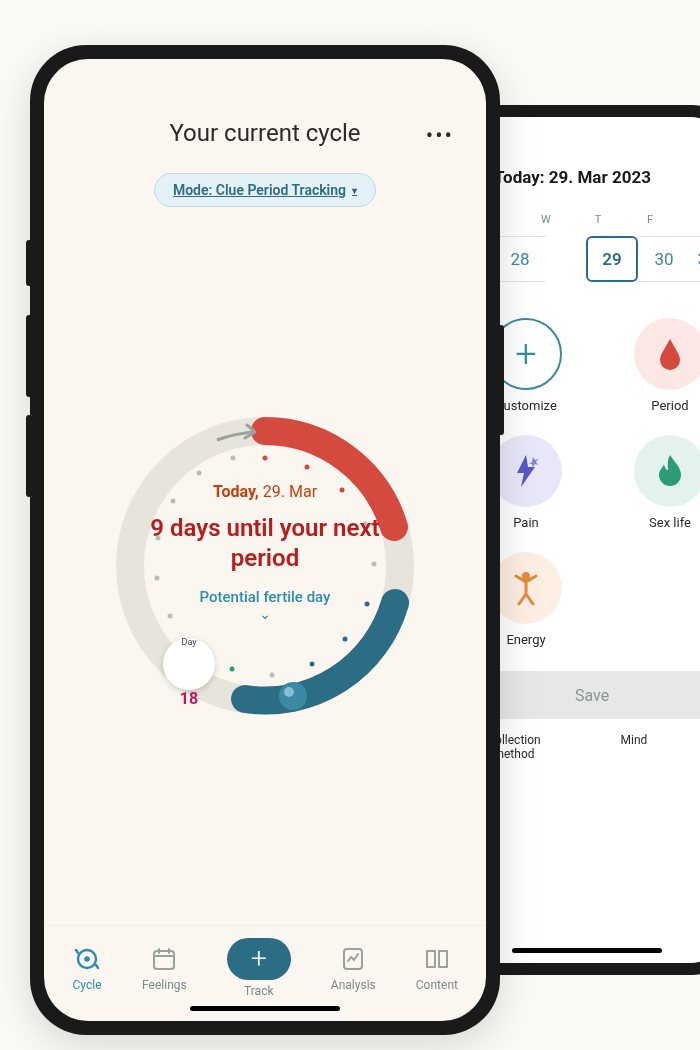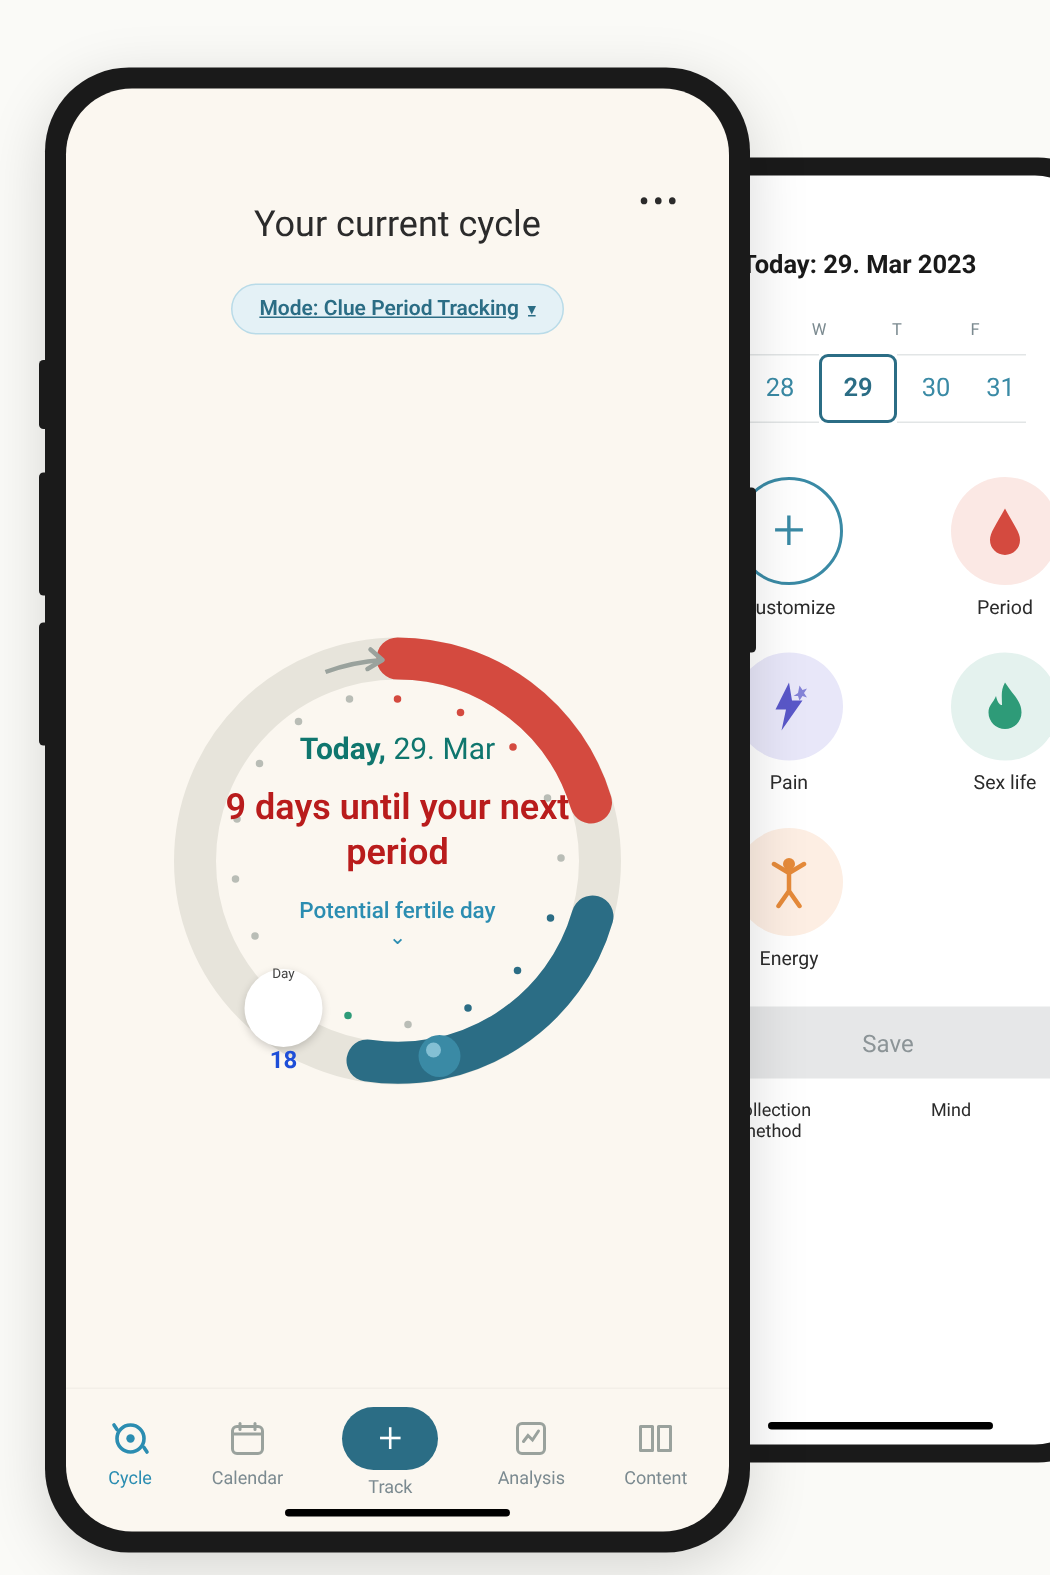--- a/index.html
+++ b/index.html
@@ -5,56 +5,56 @@
 *{box-sizing:border-box;margin:0;padding:0;font-family:-apple-system,BlinkMacSystemFont,"Segoe UI",Roboto,sans-serif;}
 body{background:#fafaf7;width:700px;height:1050px;overflow:hidden;position:relative;}
 
 
 .phone1{position:absolute;left:30px;top:45px;width:470px;height:990px;background:#1a1a1a;border-radius:56px;padding:14px;box-shadow:0 10px 40px rgba(0,0,0,.15);z-index:2;}
 .phone1-btn-l1{position:absolute;left:-4px;top:195px;width:4px;height:46px;background:#1a1a1a;border-radius:3px 0 0 3px;}
 .phone1-btn-l2{position:absolute;left:-4px;top:270px;width:4px;height:82px;background:#1a1a1a;border-radius:3px 0 0 3px;}
 .phone1-btn-l3{position:absolute;left:-4px;top:370px;width:4px;height:82px;background:#1a1a1a;border-radius:3px 0 0 3px;}
 .phone1-btn-r{position:absolute;right:-4px;top:280px;width:4px;height:110px;background:#1a1a1a;border-radius:0 3px 3px 0;}
 .screen1{width:100%;height:100%;background:#fbf7f0;border-radius:44px;overflow:hidden;position:relative;display:flex;flex-direction:column;}
-.header{padding:76px 28px 0;text-align:center;position:relative;}
+.header{padding:60px 28px 0;text-align:center;position:relative;}
 .title{font-size:24px;color:#2b2b2b;font-weight:400;}
 .more-icon{position:absolute;right:32px;top:64px;font-size:22px;letter-spacing:2px;color:#2b2b2b;}
 .mode-pill{display:inline-flex;align-items:center;gap:6px;margin-top:26px;background:#e4f1f6;color:#2b6d85;border:1px solid #b9dbe8;border-radius:22px;padding:8px 18px;font-size:14px;font-weight:600;text-decoration:underline;}
 .chev-down{font-size:10px;}
 
 .ring-area{flex:1;display:flex;align-items:center;justify-content:center;position:relative;}
 .ring-wrap{position:relative;width:340px;height:340px;}
 .ring-center{position:absolute;left:50%;top:46%;transform:translate(-50%,-50%);text-align:center;width:260px;}
-.today-line{font-size:20px;color:#0f766e;}
+.today-line{font-size:16px;color:#c2410c;}
 .today-line b{font-weight:700;}
 .main-msg{font-size:24px;font-weight:600;color:#b91c1c;margin-top:12px;line-height:1.25;}
 .fertile{color:#2b8db1;font-size:15px;margin-top:15px;font-weight:500;}
 .fertile-chev{color:#2b8db1;font-size:14px;margin-top:0;}
 .day-badge{position:absolute;left:68px;bottom:46px;width:52px;height:52px;background:#fff;border-radius:50%;box-shadow:0 2px 6px rgba(0,0,0,.18);display:flex;flex-direction:column;align-items:center;justify-content:space-between;line-height:1;gap:44px;}
 .day-badge .lbl{font-size:9px;color:#444;}
-.day-badge .num{font-size:16px;font-weight:700;color:#1d4ed8;}
+.day-badge .num{font-size:16px;font-weight:700;color:#be185d;}
 
 .tabbar{height:96px;display:flex;align-items:center;justify-content:space-around;padding:0 8px 12px;border-top:1px solid rgba(0,0,0,.03);}
 .tab{display:flex;flex-direction:column;align-items:center;gap:4px;font-size:12px;color:#7b8a90;}
 .tab.active{color:#2b8db1;}
 .tab .ico{width:30px;height:30px;display:flex;align-items:center;justify-content:center;font-size:22px;}
 .tab.track .ico{width:64px;height:42px;background:#2b6d85;border-radius:22px;color:#fff;font-size:28px;font-weight:300;}
 .home-indicator{position:absolute;left:50%;bottom:10px;transform:translateX(-50%);width:150px;height:5px;background:#000;border-radius:3px;}
 
 
 .phone2{position:absolute;right:-40px;top:105px;width:300px;height:870px;background:#1a1a1a;border-radius:48px;padding:12px;z-index:1;}
 .screen2{width:100%;height:100%;background:#fff;border-radius:38px;overflow:hidden;position:relative;padding:50px 0 0 16px;display:flex;flex-direction:column;}
 .s2-title{font-size:17px;font-weight:700;color:#1a1a1a;padding-left:26px;}
 .cal-head{display:flex;margin-top:26px;gap:0;}
 .cal-col{width:52px;text-align:center;}
 .dow{font-size:11px;color:#7b8a90;}
 .cal-days{display:flex;margin-top:10px;}
 .day{width:52px;height:46px;display:flex;align-items:center;justify-content:center;font-size:17px;color:#3a8aa5;border-top:1px solid #e2e5e6;border-bottom:1px solid #e2e5e6;}
 .day.muted{color:#a7c2cb;}
-.day.today{border:2.5px solid #2b6d85;border-radius:6px;color:#2b6d85;font-weight:600;}
+.day.today{border:2.5px solid #2b6d85;border-radius:6px;color:#2b6d85;font-weight:600;margin-left:40px;}
 .track-grid{display:grid;grid-template-columns:repeat(2,108px);gap:22px 36px;margin-top:36px;justify-content:start;padding-left:4px;}
 .tcell{display:flex;flex-direction:column;align-items:center;gap:8px;font-size:13px;color:#2b2b2b;}
 .ticon{width:72px;height:72px;border-radius:50%;display:flex;align-items:center;justify-content:center;font-size:32px;}
 .ti-custom{background:#fff;border:2.5px solid #3a8aa5;color:#3a8aa5;font-size:38px;font-weight:300;}
 .ti-period{background:#fbe8e4;}
 .ti-feel{background:#fdeee3;}
 .ti-pain{background:#e8e7f9;}
 .ti-sex{background:#e4f2ee;}
 .ti-energy{background:#fdeee3;}
 .save-btn{margin-top:24px;height:48px;background:#e6e7e8;color:#8c9497;display:flex;align-items:center;justify-content:center;font-size:16px;border-radius:4px;margin-right:12px;}
@@ -225,21 +225,21 @@
       </div>
       <div class="tab">
         <span class="ico">
           <svg width="26" height="26" viewBox="0 0 26 26">
               <rect x="3" y="5" width="20" height="18" rx="3" fill="none" stroke="#9aa29d" stroke-width="2"></rect>
               <line x1="3" y1="10" x2="23" y2="10" stroke="#9aa29d" stroke-width="2"></line>
               <line x1="8" y1="3" x2="8" y2="7" stroke="#9aa29d" stroke-width="2" stroke-linecap="round"></line>
               <line x1="18" y1="3" x2="18" y2="7" stroke="#9aa29d" stroke-width="2" stroke-linecap="round"></line>
             </svg>
         </span>
-        <span>Calendar</span>
+        <span>Feelings</span>
       </div>
       <div class="tab track">
         <span class="ico">+</span>
         <span>Track</span>
       </div>
       <div class="tab">
         <span class="ico">
           <svg width="26" height="26" viewBox="0 0 26 26">
               <rect x="4" y="3" width="18" height="20" rx="3" fill="none" stroke="#9aa29d" stroke-width="2"></rect>
               <path d="M8 15 l3 -4 3 3 4 -6" stroke="#9aa29d" stroke-width="2" fill="none" stroke-linecap="round"></path>

